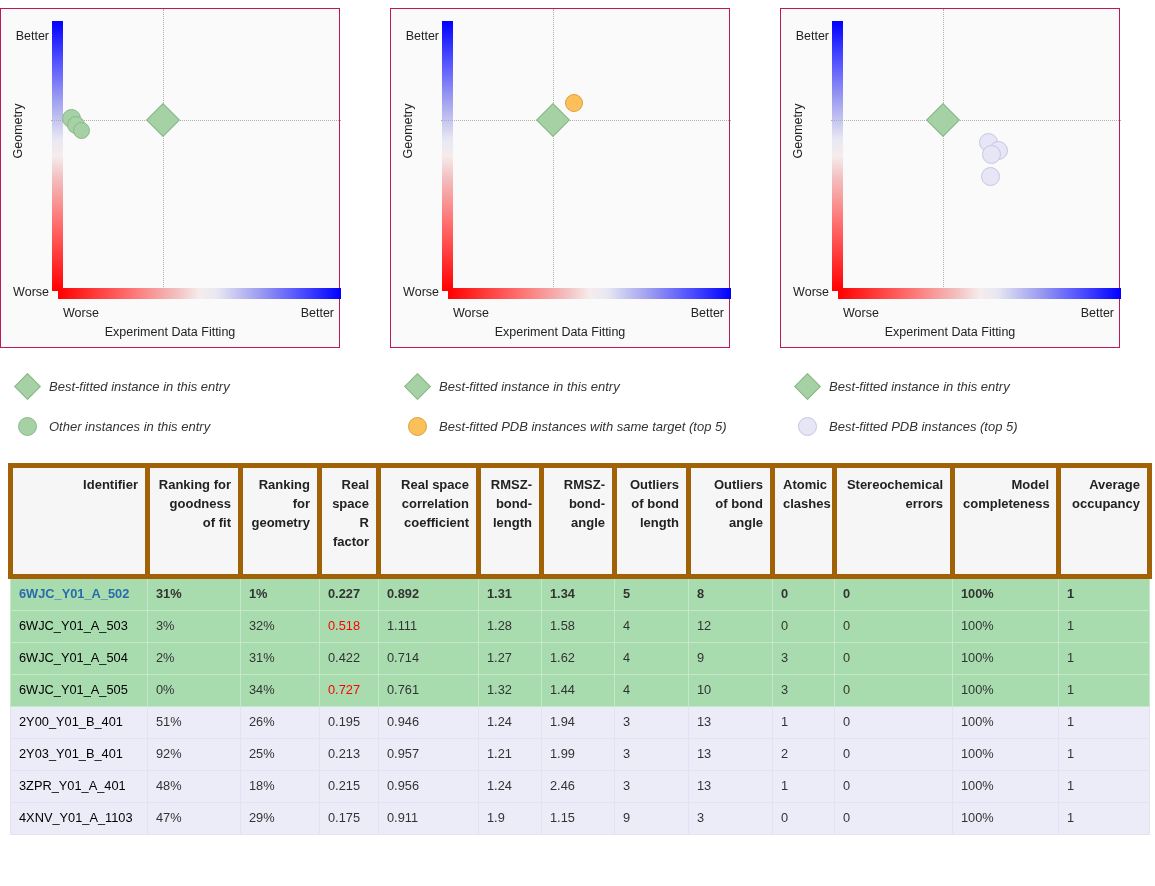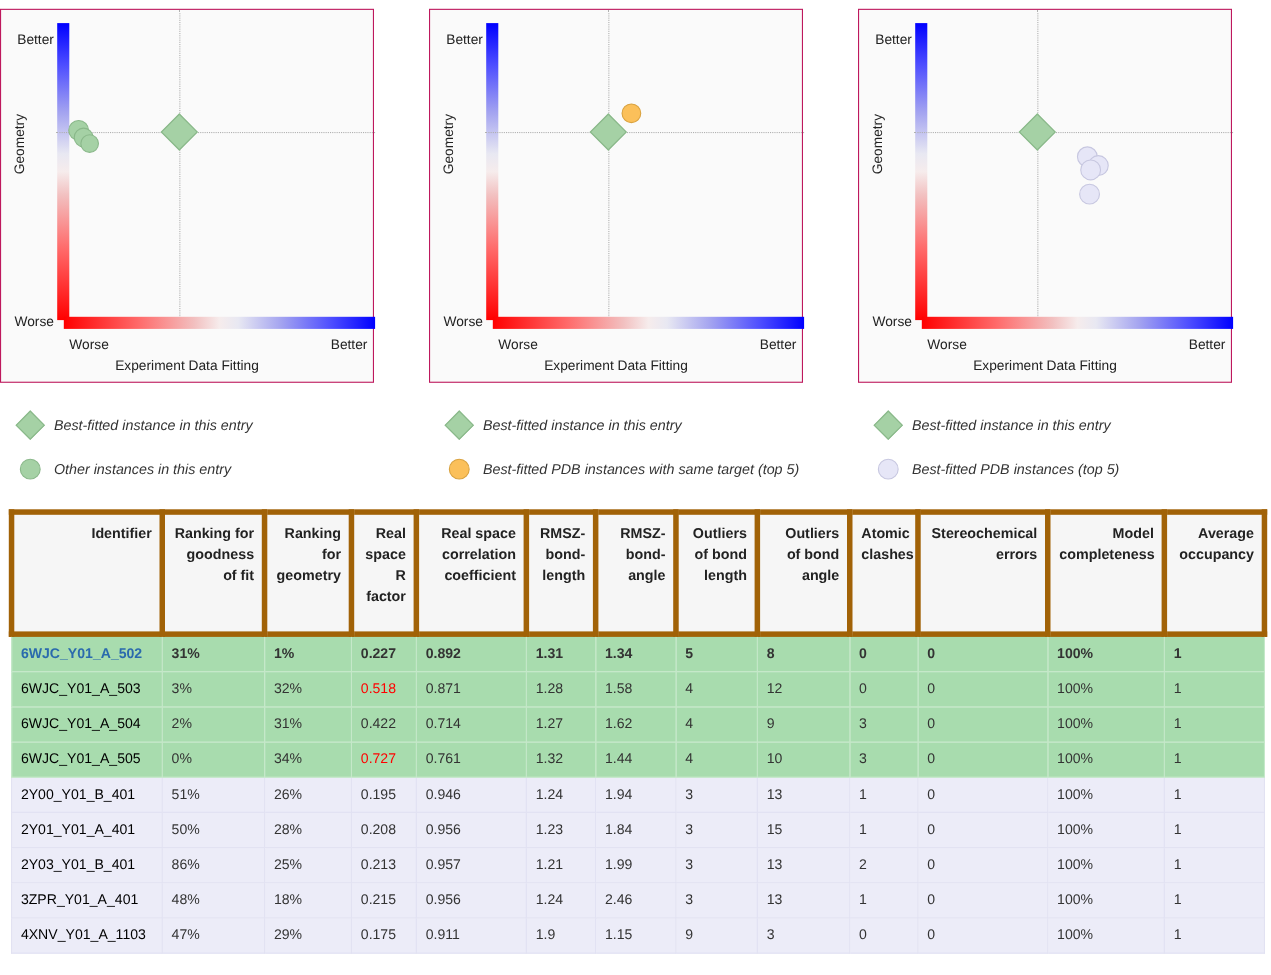--- a/index.html
+++ b/index.html
@@ -320,21 +320,21 @@
           <td>0</td>
           <td>0</td>
           <td>100%</td>
           <td>1</td>
         </tr>
         <tr class="green">
           <td class="id"><a href="#">6WJC_Y01_A_503</a></td>
           <td>3%</td>
           <td>32%</td>
           <td class="red">0.518</td>
-          <td>0.871</td>
+          <td>1.111</td>
           <td>1.28</td>
           <td>1.58</td>
           <td>4</td>
           <td>12</td>
           <td>0</td>
           <td>0</td>
           <td>100%</td>
           <td>1</td>
         </tr>
         <tr class="green">
@@ -376,37 +376,22 @@
           <td>1.24</td>
           <td>1.94</td>
           <td>3</td>
           <td>13</td>
           <td>1</td>
           <td>0</td>
           <td>100%</td>
           <td>1</td>
         </tr>
         <tr class="lav">
-          <td class="id"><a href="#">2Y01_Y01_A_401</a></td>
-          <td>50%</td>
-          <td>28%</td>
-          <td>0.208</td>
-          <td>0.956</td>
-          <td>1.23</td>
-          <td>1.84</td>
-          <td>3</td>
-          <td>15</td>
-          <td>1</td>
-          <td>0</td>
-          <td>100%</td>
-          <td>1</td>
-        </tr>
-        <tr class="lav">
           <td class="id"><a href="#">2Y03_Y01_B_401</a></td>
-          <td>86%</td>
+          <td>92%</td>
           <td>25%</td>
           <td>0.213</td>
           <td>0.957</td>
           <td>1.21</td>
           <td>1.99</td>
           <td>3</td>
           <td>13</td>
           <td>2</td>
           <td>0</td>
           <td>100%</td>

